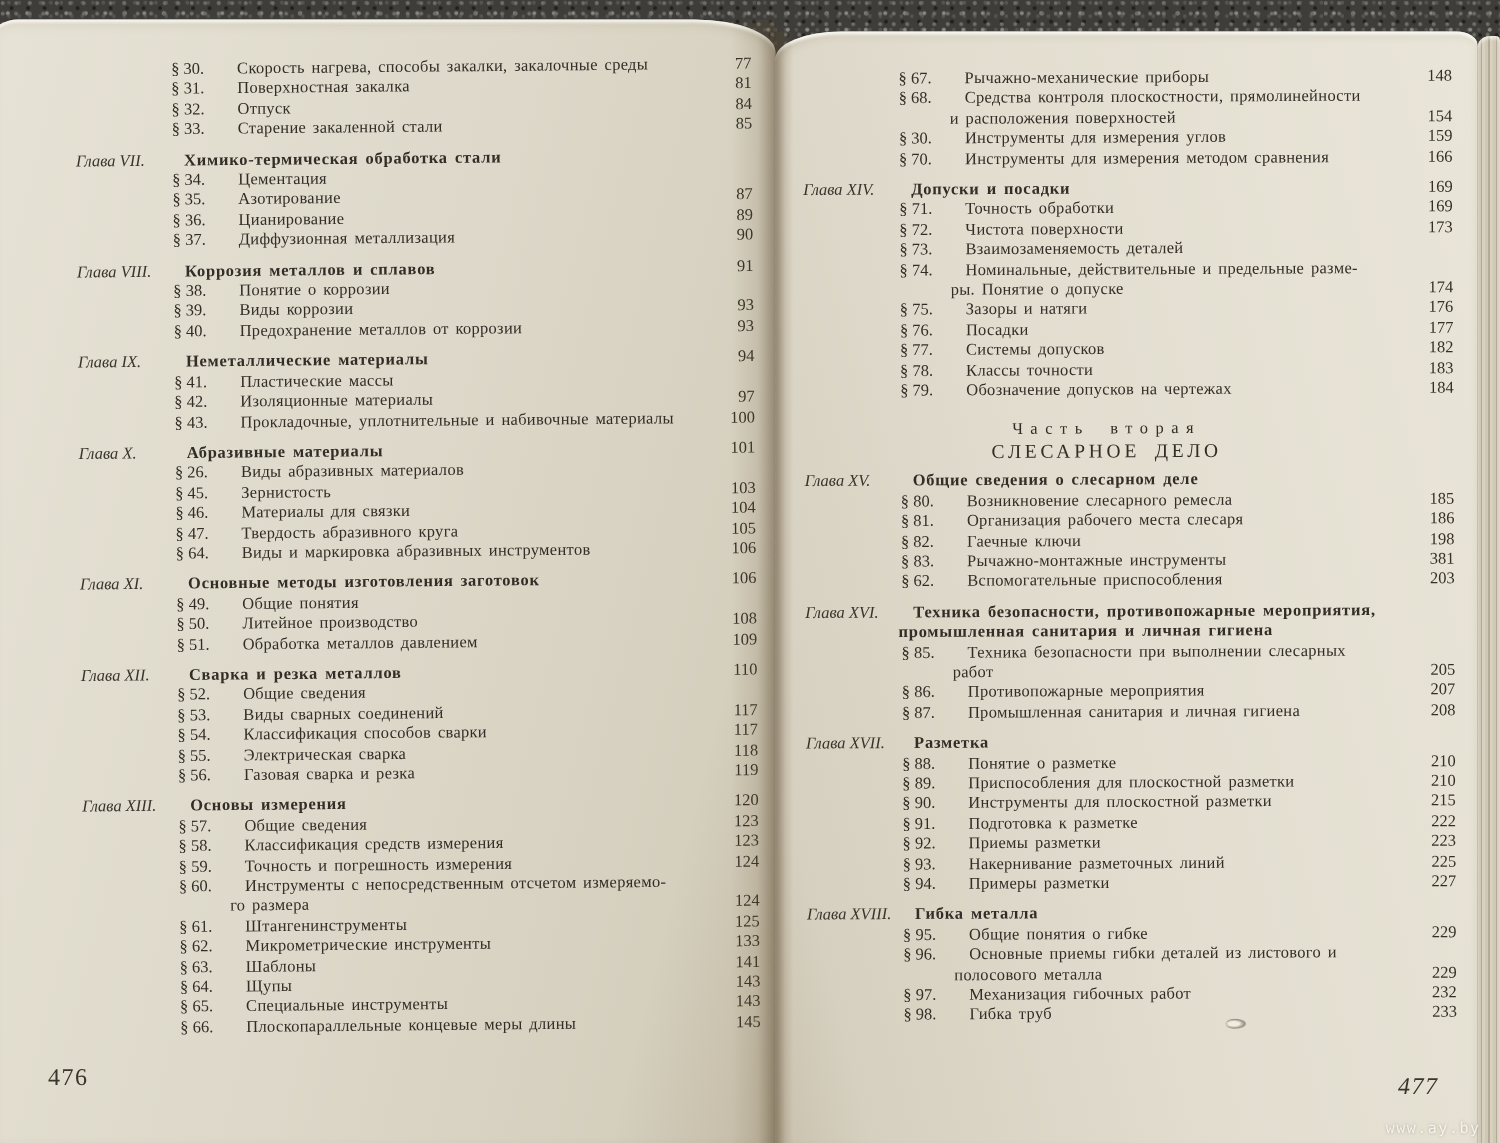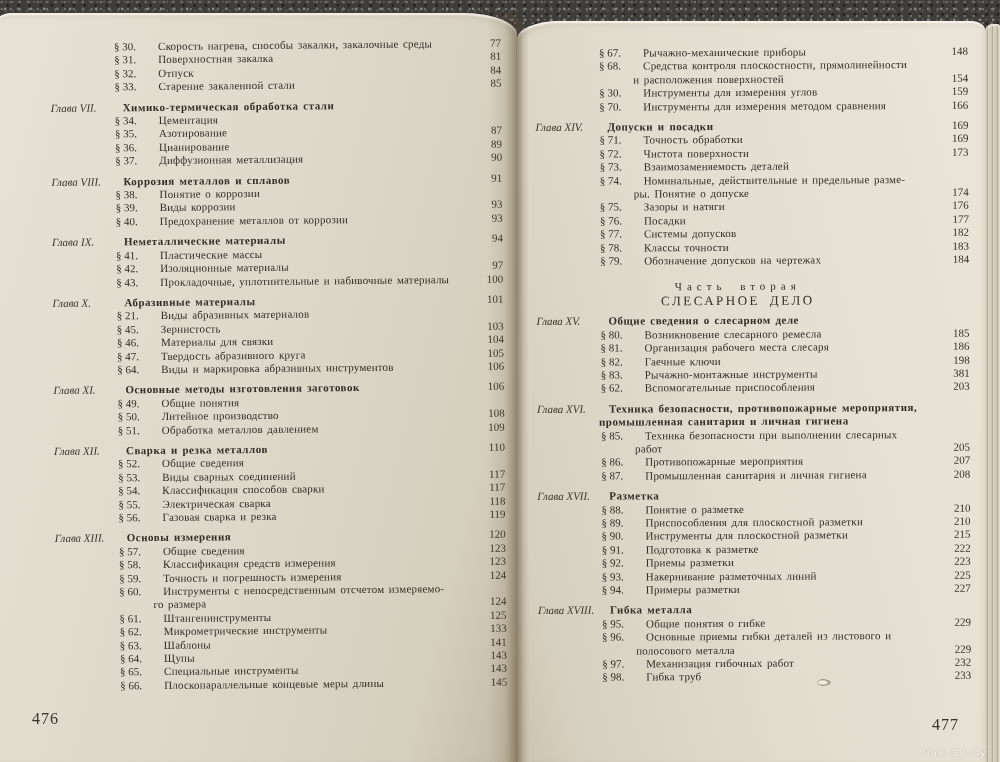--- a/index.html
+++ b/index.html
@@ -55,21 +55,21 @@
   .line.chapter .pre{flex:none;width:72px;font-style:italic;white-space:nowrap;color:#3a352c;}
   .line.chapter .txt{font-weight:700;letter-spacing:.5px;}
   .line.cont{padding-left:98px;}
   .line.cont-ch{padding-left:62px;}
   .line.cont-ch .txt{font-weight:700;letter-spacing:.5px;}
   .part{margin:12px 30px 5px 0;text-align:center;}
   .part .p1{letter-spacing:5px;word-spacing:6px;}
   .part .p2{font-size:13px;letter-spacing:2.5px;word-spacing:4px;margin-top:1px;}
   .folio{position:absolute;font-size:16px;color:#3a352c;letter-spacing:1px;}
   .folio-left{left:36px;bottom:40px;}
-  .folio-right{right:26px;bottom:34px;}
+  .folio-right{right:26px;bottom:34px;font-style:italic;}
   .watermark{
     position:absolute;right:13px;bottom:4px;
     font-family:"DejaVu Sans Mono","Liberation Mono",monospace;
     font-size:10px;color:rgba(252,252,248,.82);letter-spacing:1px;
     text-shadow:0 0 2px rgba(120,110,90,.5);
   }
   .blemish{position:absolute;width:14px;height:7px;border-radius:50%;
     background:radial-gradient(ellipse at 40% 50%, #f0ecdf 0 30%, rgba(90,78,58,.55) 60%, transparent 75%);}
 </style>
 </head>
@@ -161,21 +161,21 @@
         <span class="pre">§ 43.</span>
         <span class="txt">Прокладочные, уплотнительные и набивочные материалы</span>
         <span class="pg">100</span>
       </div>
       <div class="line chapter">
         <span class="pre">Глава X.</span>
         <span class="txt">Абразивные материалы</span>
         <span class="pg">101</span>
       </div>
       <div class="line item">
-        <span class="pre">§ 21.</span>
+        <span class="pre">§ 26.</span>
         <span class="txt">Виды абразивных материалов</span>
         <span class="pg"></span>
       </div>
       <div class="line item">
         <span class="pre">§ 45.</span>
         <span class="txt">Зернистость</span>
         <span class="pg">103</span>
       </div>
       <div class="line item">
         <span class="pre">§ 46.</span>

